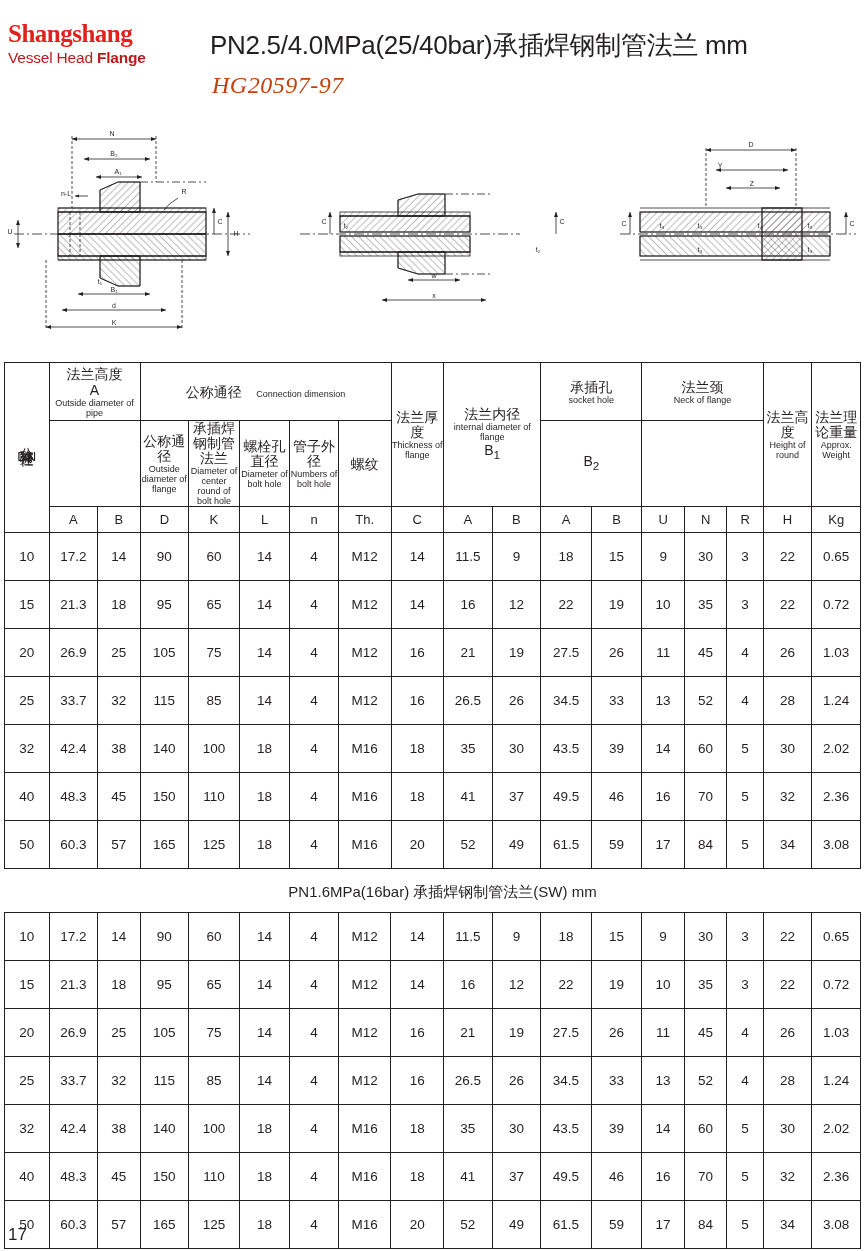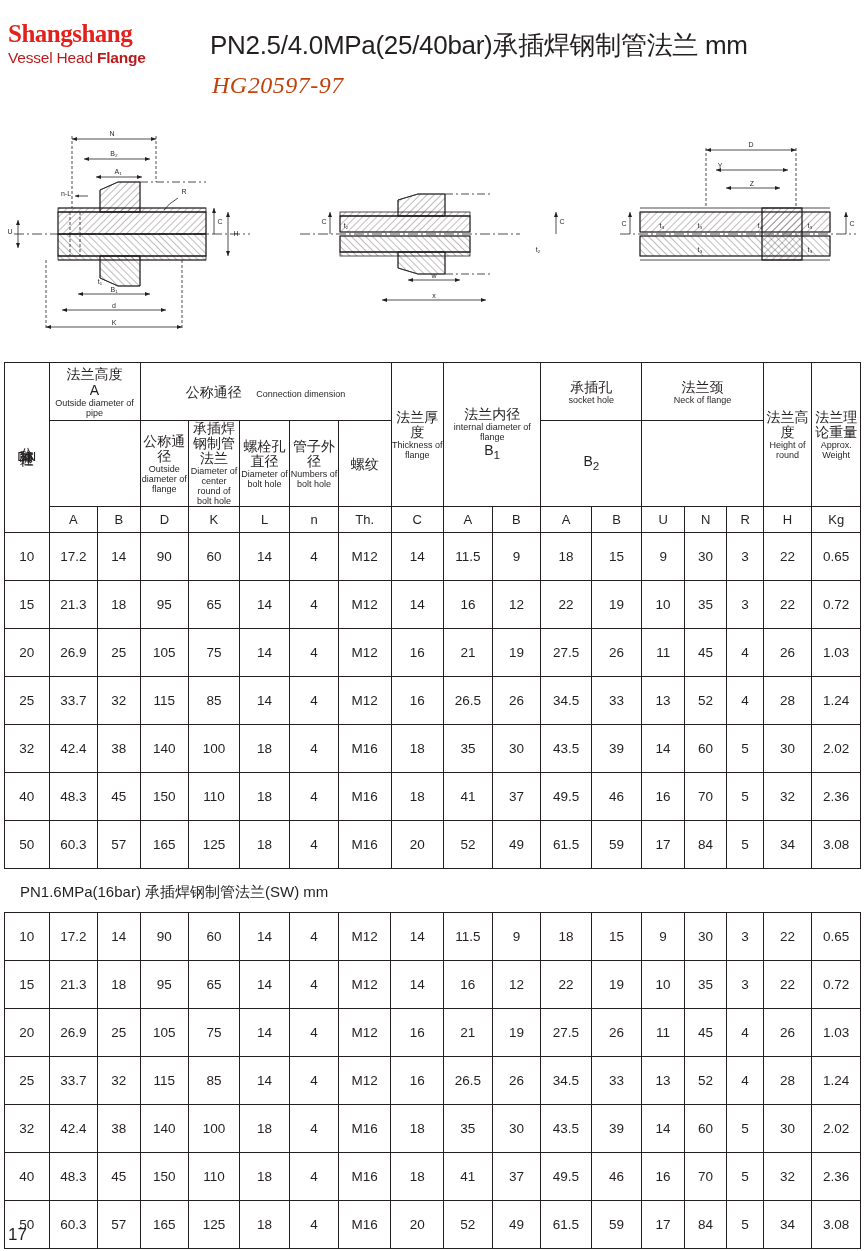--- a/index.html
+++ b/index.html
@@ -97,20 +97,21 @@
   .hdr-sub { font-size: 14px; height: 26px; }
   .data-row td { height: 48px; font-size: 13.5px; }
   .vertical {
     font-size: 14px;
     line-height: 17px;
   }
 
   .mid-title {
     font-size: 15px;
     padding: 14px 0 10px 20px;
+    text-align: center;
   }
 
   .page-num {
     position: absolute;
     left: 8px;
     bottom: 6px;
     font-size: 17px;
     color: #231f20;
   }
 </style>

